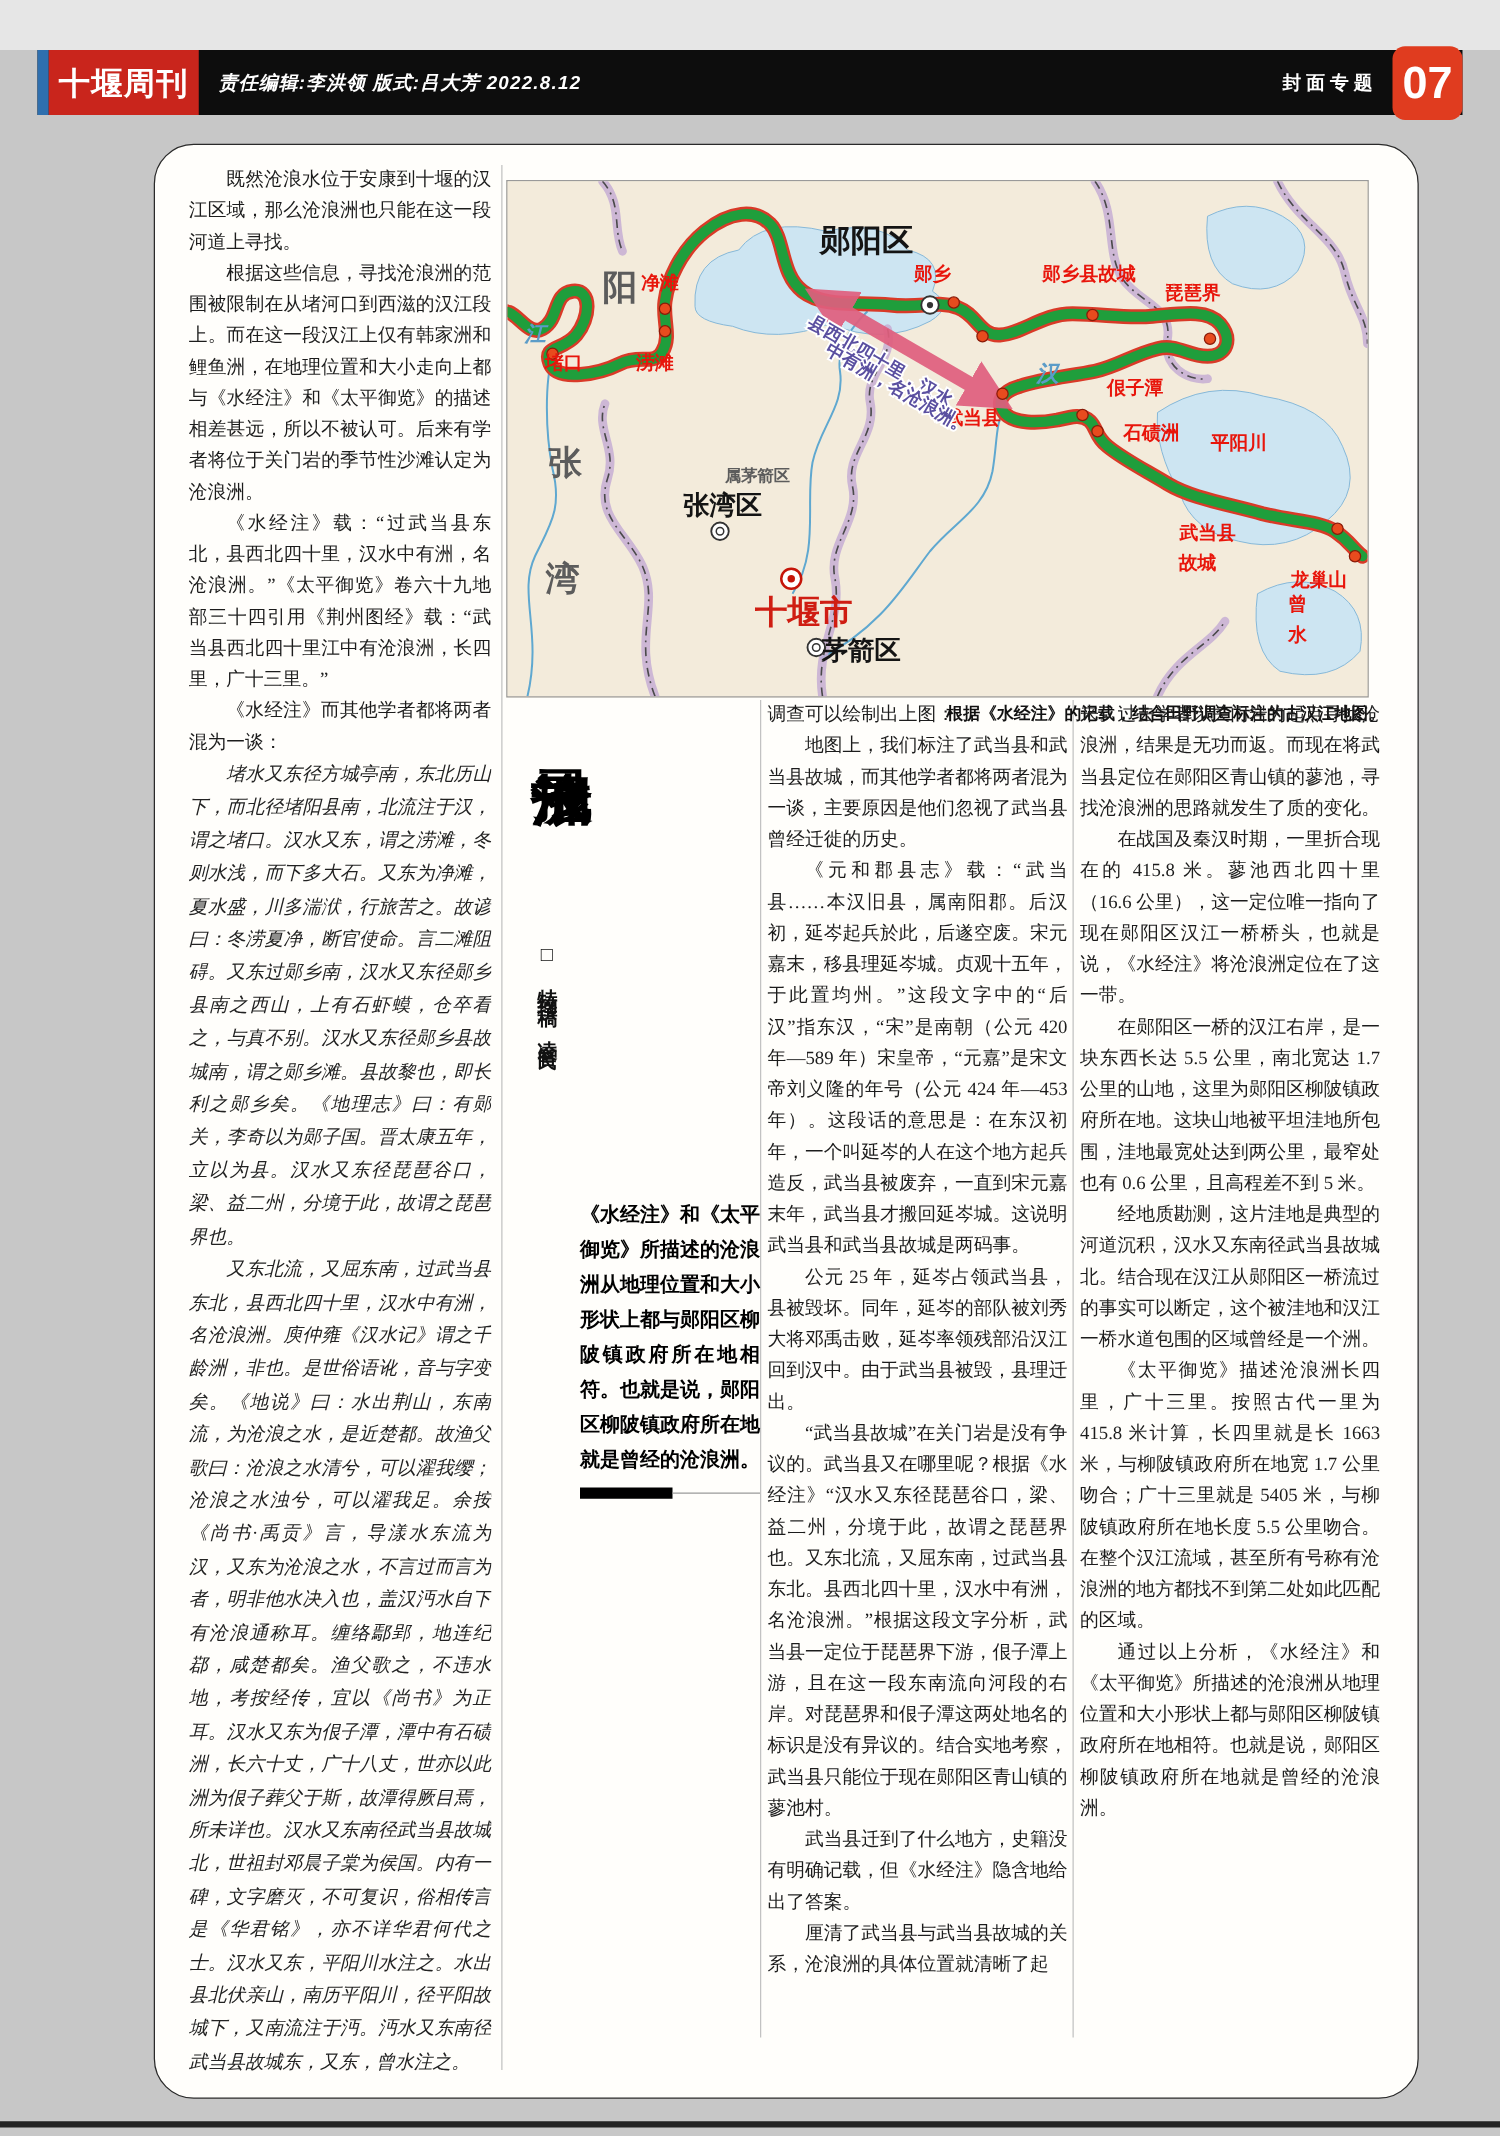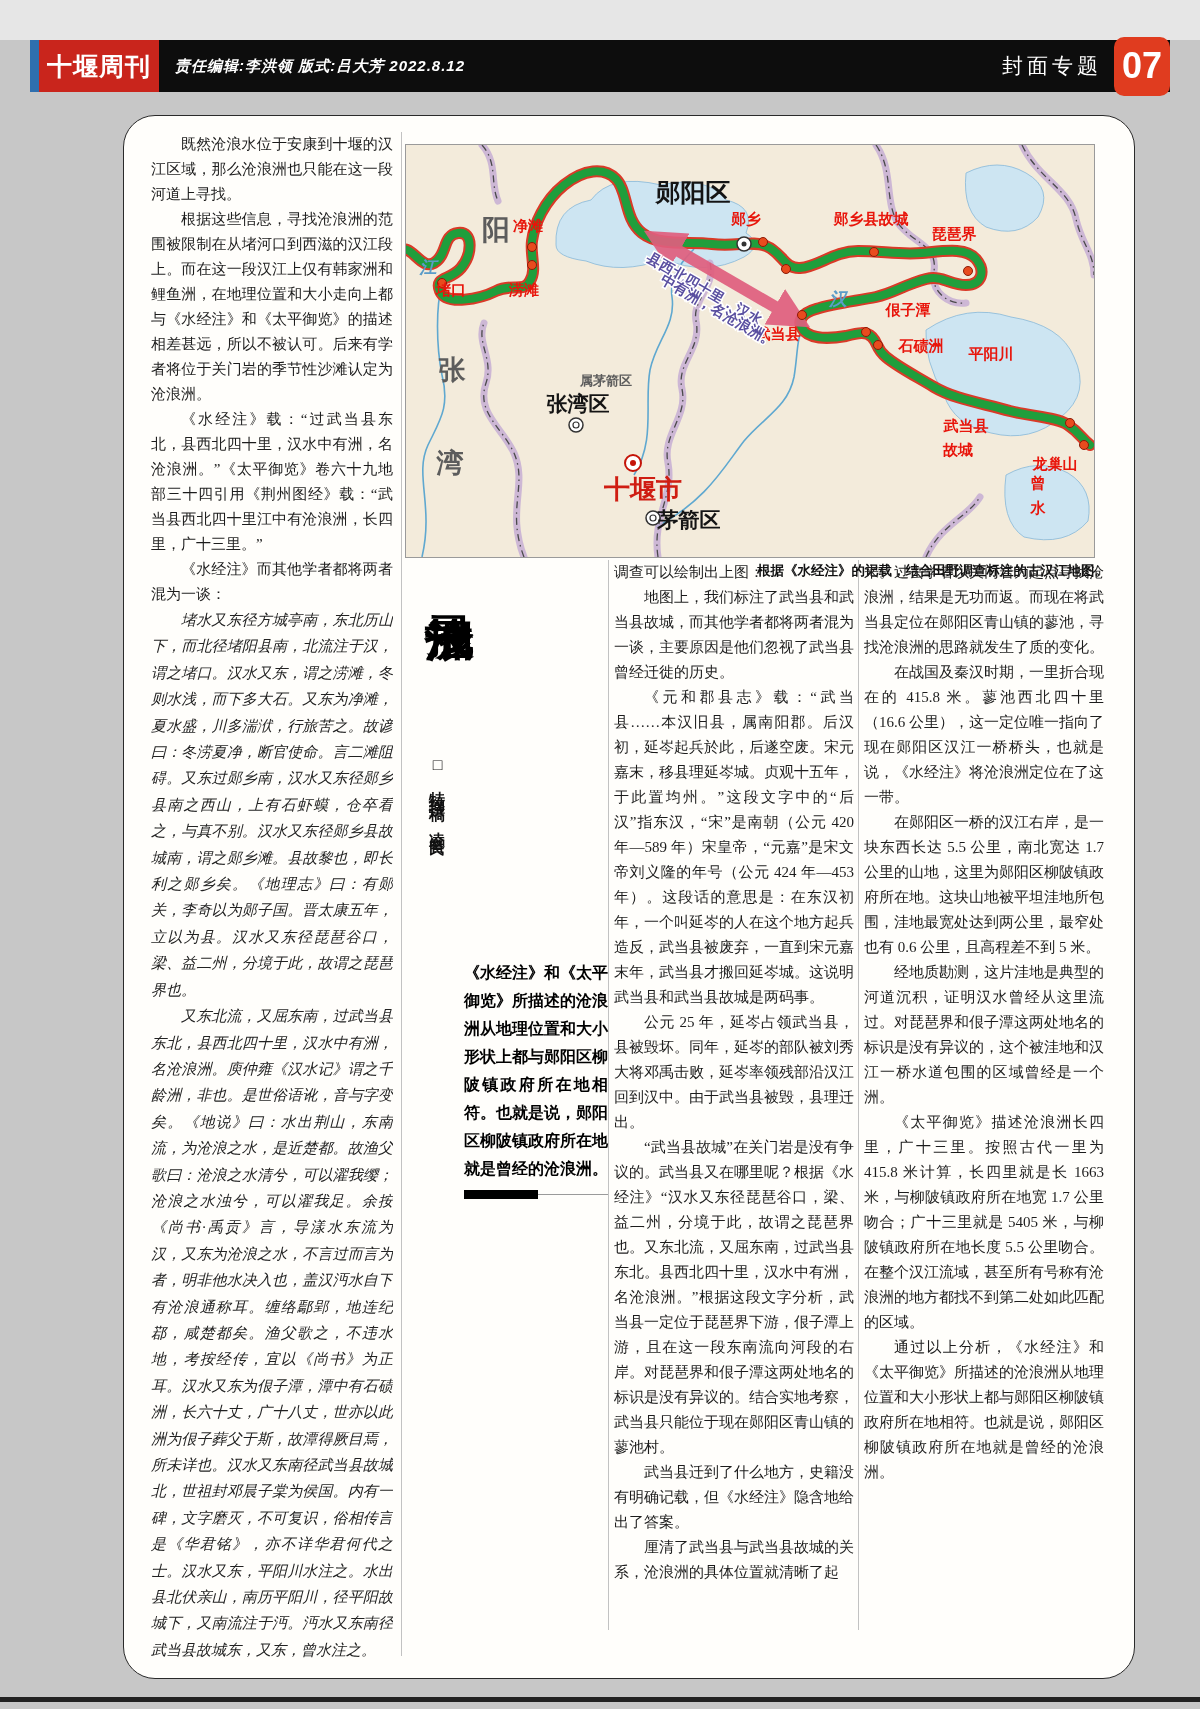--- a/index.html
+++ b/index.html
@@ -9,21 +9,21 @@
   
   .masthead{position:absolute;left:30px;top:40px;width:1140px;height:52px;background:#0d0d0d;
             display:flex;align-items:center;}
   .logo{display:flex;height:52px;flex:0 0 auto;}
   .logo-strip{width:9px;height:52px;background:#2f6fae;}
   .logo-red{width:120px;height:52px;background:#c9251c;color:#fff;display:flex;align-items:center;
             justify-content:center;font-size:25px;font-weight:bold;letter-spacing:1px;}
   .meta{color:#fff;font-size:15px;font-weight:bold;font-style:italic;margin-left:16px;letter-spacing:1px;
         font-family:"Liberation Sans",sans-serif;}
   .mast-right{margin-left:auto;display:flex;align-items:center;height:52px;}
-  .section-label{color:#fff;font-size:21px;font-weight:normal;letter-spacing:4px;margin-right:12px;}
+  .section-label{color:#fff;font-size:15px;font-weight:bold;letter-spacing:4px;margin-right:12px;}
   .pageno{width:56px;height:59px;background:#e03c1f;border-radius:10px;color:#fff;font-size:36px;
           font-weight:bold;display:flex;align-items:center;justify-content:center;
           font-family:"Liberation Sans",sans-serif;}
   
   .card{position:absolute;left:95px;top:115px;width:1010px;height:1562px;background:#fffefb;
         border:1.5px solid #2a2a2a;border-radius:32px;overflow:hidden;margin-left:28px;}
   .vrule{position:absolute;width:0;border-left:1px solid #c2c2c2;}
   .col{position:absolute;font-size:15px;line-height:25px;color:#1c1c1c;text-align:justify;}
   .col p{margin:0;text-indent:2em;}
   .col p.noind{text-indent:0;}
@@ -225,20 +225,20 @@
     <p>公元 25 年，延岑占领武当县，县被毁坏。同年，延岑的部队被刘秀大将邓禹击败，延岑率领残部沿汉江回到汉中。由于武当县被毁，县理迁出。</p>
     <p>“武当县故城”在关门岩是没有争议的。武当县又在哪里呢？根据《水经注》“汉水又东径琵琶谷口，梁、益二州，分境于此，故谓之琵琶界也。又东北流，又屈东南，过武当县东北。县西北四十里，汉水中有洲，名沧浪洲。”根据这段文字分析，武当县一定位于琵琶界下游，佷子潭上游，且在这一段东南流向河段的右岸。对琵琶界和佷子潭这两处地名的标识是没有异议的。结合实地考察，武当县只能位于现在郧阳区青山镇的蓼池村。</p>
     <p>武当县迁到了什么地方，史籍没有明确记载，但《水经注》隐含地给出了答案。</p>
     <p>厘清了武当县与武当县故城的关系，沧浪洲的具体位置就清晰了起</p>
   </div>
 
   <div class="col col4">
     <p class="noind">来。过去学者以关门岩为起点寻找沧浪洲，结果是无功而返。而现在将武当县定位在郧阳区青山镇的蓼池，寻找沧浪洲的思路就发生了质的变化。</p>
     <p>在战国及秦汉时期，一里折合现在的 415.8 米。蓼池西北四十里（16.6 公里），这一定位唯一指向了现在郧阳区汉江一桥桥头，也就是说，《水经注》将沧浪洲定位在了这一带。</p>
     <p>在郧阳区一桥的汉江右岸，是一块东西长达 5.5 公里，南北宽达 1.7 公里的山地，这里为郧阳区柳陂镇政府所在地。这块山地被平坦洼地所包围，洼地最宽处达到两公里，最窄处也有 0.6 公里，且高程差不到 5 米。</p>
-    <p>经地质勘测，这片洼地是典型的河道沉积，证明汉水曾经从这里流过。对琵琶界和佷子潭这两处地名的标识是没有异议的，这个被洼地和汉江一桥水道包围的区域曾经是一个洲。</p>
+    <p>经地质勘测，这片洼地是典型的河道沉积，汉水又东南径武当县故城北。结合现在汉江从郧阳区一桥流过的事实可以断定，这个被洼地和汉江一桥水道包围的区域曾经是一个洲。</p>
     <p>《太平御览》描述沧浪洲长四里，广十三里。按照古代一里为 415.8 米计算，长四里就是长 1663 米，与柳陂镇政府所在地宽 1.7 公里吻合；广十三里就是 5405 米，与柳陂镇政府所在地长度 5.5 公里吻合。在整个汉江流域，甚至所有号称有沧浪洲的地方都找不到第二处如此匹配的区域。</p>
     <p>通过以上分析，《水经注》和《太平御览》所描述的沧浪洲从地理位置和大小形状上都与郧阳区柳陂镇政府所在地相符。也就是说，郧阳区柳陂镇政府所在地就是曾经的沧浪洲。</p>
   </div>
 
 </div>
 
 <div class="footline"></div>
 
 </body></html>

